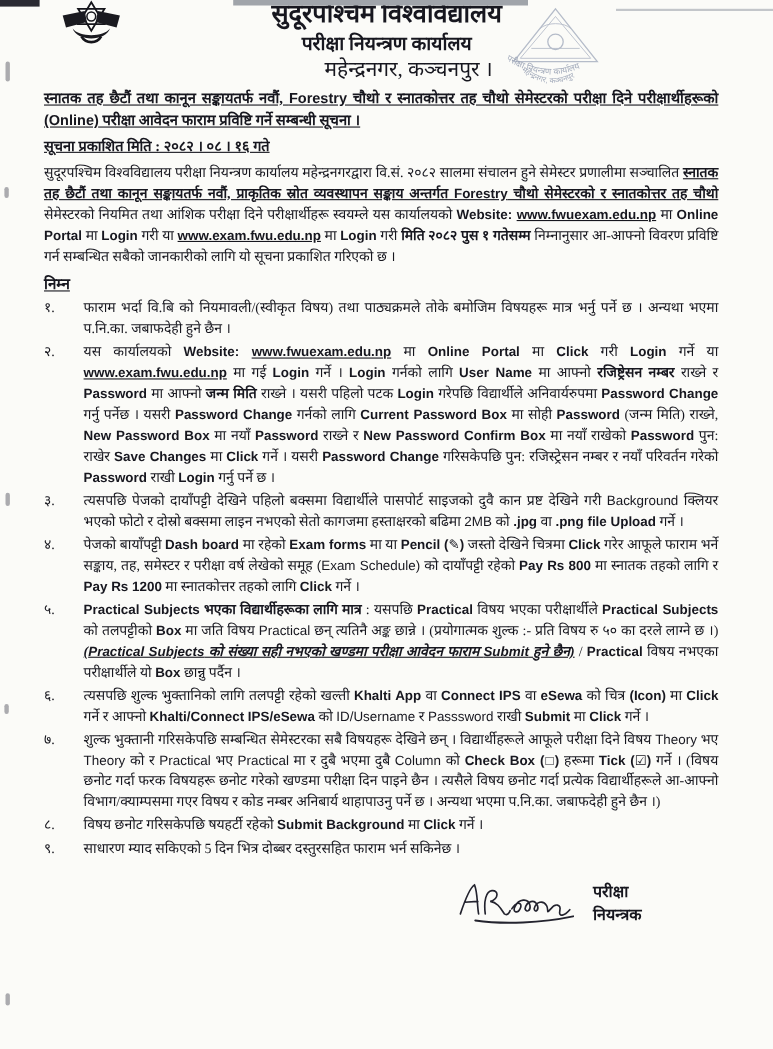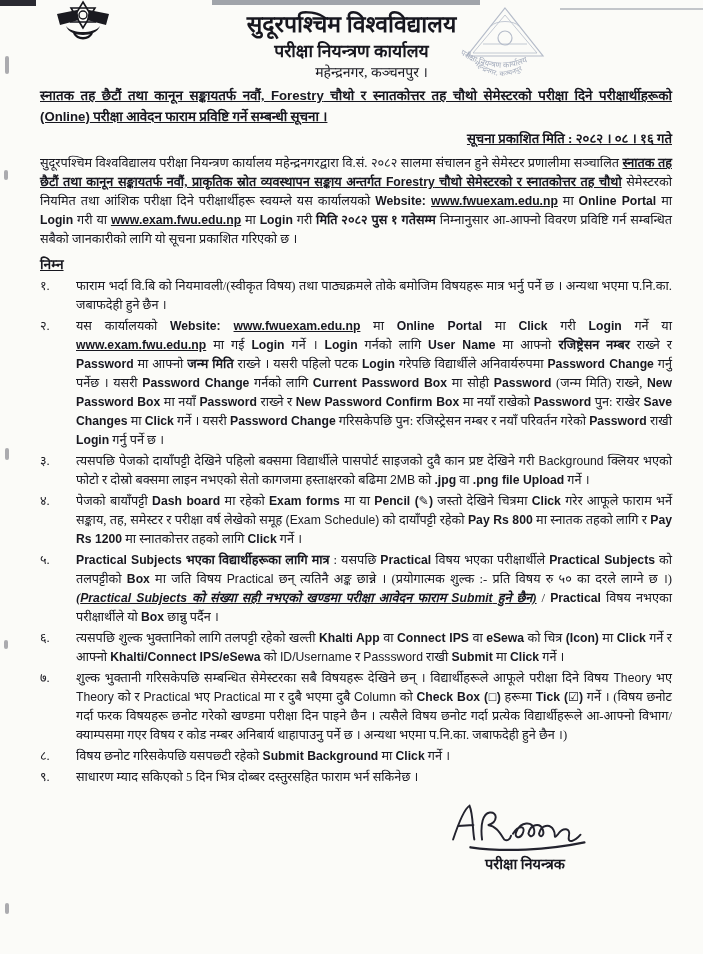--- a/index.html
+++ b/index.html
@@ -11,43 +11,43 @@
   
   .art { position:absolute; pointer-events:none; }
   .art-topbar { left:212px; top:0; width:268px; height:5px; background:#a0a4aa; }
   .art-topleft { left:0; top:0; width:36px; height:6px; background:#2a2a32; }
   .art-topright { left:560px; top:8px; width:143px; height:2px; background:#c3c6ca; }
   .art-dash { width:4px; background:#6a6a72; opacity:.55; border-radius:2px; }
 
   .emblem { position:absolute; left:54px; top:0; width:58px; height:44px; }
   .stamp  { position:absolute; left:450px; top:4px; width:110px; height:86px; }
 
-  .header { text-align:center; padding-top:12px; line-height:1.12; }
+  .header { text-align:center; line-height:1.12; }
   .h1 { font-size:23px; font-weight:700; }
   .h2 { font-size:17.5px; font-weight:700; margin-top:4px; }
-  .h3 { font-size:14px; margin-top:4px;margin-left:40px; }
+  .h3 { font-size:19px; margin-top:4px;margin-left:40px; }
 
-  .content { padding:5px 31px 0 40px; }
+  .content { padding:5px 50px 0 40px; }
 
   .title { font-size:13.4px; line-height:20.5px; font-weight:700; text-align:justify; }
-  .dateline { text-align:right; font-size:13.2px; line-height:19px; margin:2px 0 6px; font-weight:700; }
+  .dateline { text-align:left; font-size:13.2px; line-height:19px; margin:2px 0 6px; font-weight:700; }
   .dateline span { text-decoration:underline; }
 
   .intro { font-size:12.7px; line-height:19px; text-align:justify; }
 
   .listhead { text-align:left; font-size:13.8px; font-weight:700; text-decoration:underline; margin:5px 0 4px; }
 
   .list { }
   .li { display:flex; font-size:12.7px; line-height:19px; margin-bottom:2px; }
   .num { flex:0 0 23px; }
   .li-text { flex:1; text-align:justify;margin-left:13px; }
 
   .note { font-size:12.7px; line-height:19px; text-align:justify; padding-left:30px; text-indent:-30px; margin-top:2px; }
 
-  .sig { display:flex; flex-direction:column; align-items:center; width:190px; margin:12px 52px 0 auto; }
+  .sig { display:flex; align-items:center; width:190px; margin:12px 52px 0 auto; }
   .sig svg { width:165px; height:56px; }
   .sig-label { font-weight:700; font-size:14.5px; margin-top:-2px; }
 
   
   .rb { font-weight:700; }
   .ri { font-style:italic; }
   .ru { text-decoration:underline; }
   .rs { font-family:"Liberation Sans","DejaVu Sans",sans-serif; font-size:12.2px; }
   .title .rs { font-size:13.2px; }
 </style>
@@ -141,21 +141,21 @@
       <div class="li">
         <span class="num">६.</span>
         <div class="li-text"><span>त्यसपछि शुल्क भुक्तानिको लागि तलपट्टी रहेको खल्ती </span><span class="rb rs">Khalti App</span><span> वा </span><span class="rb rs">Connect IPS</span><span> वा </span><span class="rb rs">eSewa</span><span> को चित्र </span><span class="rb rs">(Icon)</span><span> मा </span><span class="rb rs">Click</span><span> गर्ने र आफ्नो </span><span class="rb rs">Khalti/Connect IPS/eSewa</span><span> को </span><span class="rs">ID/Username</span><span> र </span><span class="rs">Passsword</span><span> राखी </span><span class="rb rs">Submit</span><span> मा </span><span class="rb rs">Click</span><span> गर्ने ।</span></div>
       </div>
       <div class="li">
         <span class="num">७.</span>
         <div class="li-text"><span>शुल्क भुक्तानी गरिसकेपछि सम्बन्धित सेमेस्टरका सबै विषयहरू देखिने छन् । विद्यार्थीहरूले आफूले परीक्षा दिने विषय </span><span class="rs">Theory</span><span> भए </span><span class="rs">Theory</span><span> को र </span><span class="rs">Practical</span><span> भए </span><span class="rs">Practical</span><span> मा र दुबै भएमा दुबै </span><span class="rs">Column</span><span> को </span><span class="rb rs">Check Box (□)</span><span> हरूमा </span><span class="rb rs">Tick (☑)</span><span> गर्ने । (विषय छनोट गर्दा फरक विषयहरू छनोट गरेको खण्डमा परीक्षा दिन पाइने छैन । त्यसैले विषय छनोट गर्दा प्रत्येक विद्यार्थीहरूले आ-आफ्नो विभाग/क्याम्पसमा गएर विषय र कोड नम्बर अनिबार्य थाहापाउनु पर्ने छ । अन्यथा भएमा प.नि.का. जबाफदेही हुने छैन ।)</span></div>
       </div>
       <div class="li">
         <span class="num">८.</span>
-        <div class="li-text"><span>विषय छनोट गरिसकेपछि यसपछ्टी रहेको </span><span class="rb rs">Submit Background</span><span> मा </span><span class="rb rs">Click</span><span> गर्ने ।</span></div>
+        <div class="li-text"><span>विषय छनोट गरिसकेपछि षयहर्टी रहेको </span><span class="rb rs">Submit Background</span><span> मा </span><span class="rb rs">Click</span><span> गर्ने ।</span></div>
       </div>
       <div class="li">
         <span class="num">९.</span>
         <div class="li-text"><span>साधारण म्याद सकिएको 5 दिन भित्र दोब्बर दस्तुरसहित फाराम भर्न सकिनेछ ।</span></div>
       </div>
     </div>
 
 
     <div class="sig">
       <svg viewBox="0 0 170 58">

